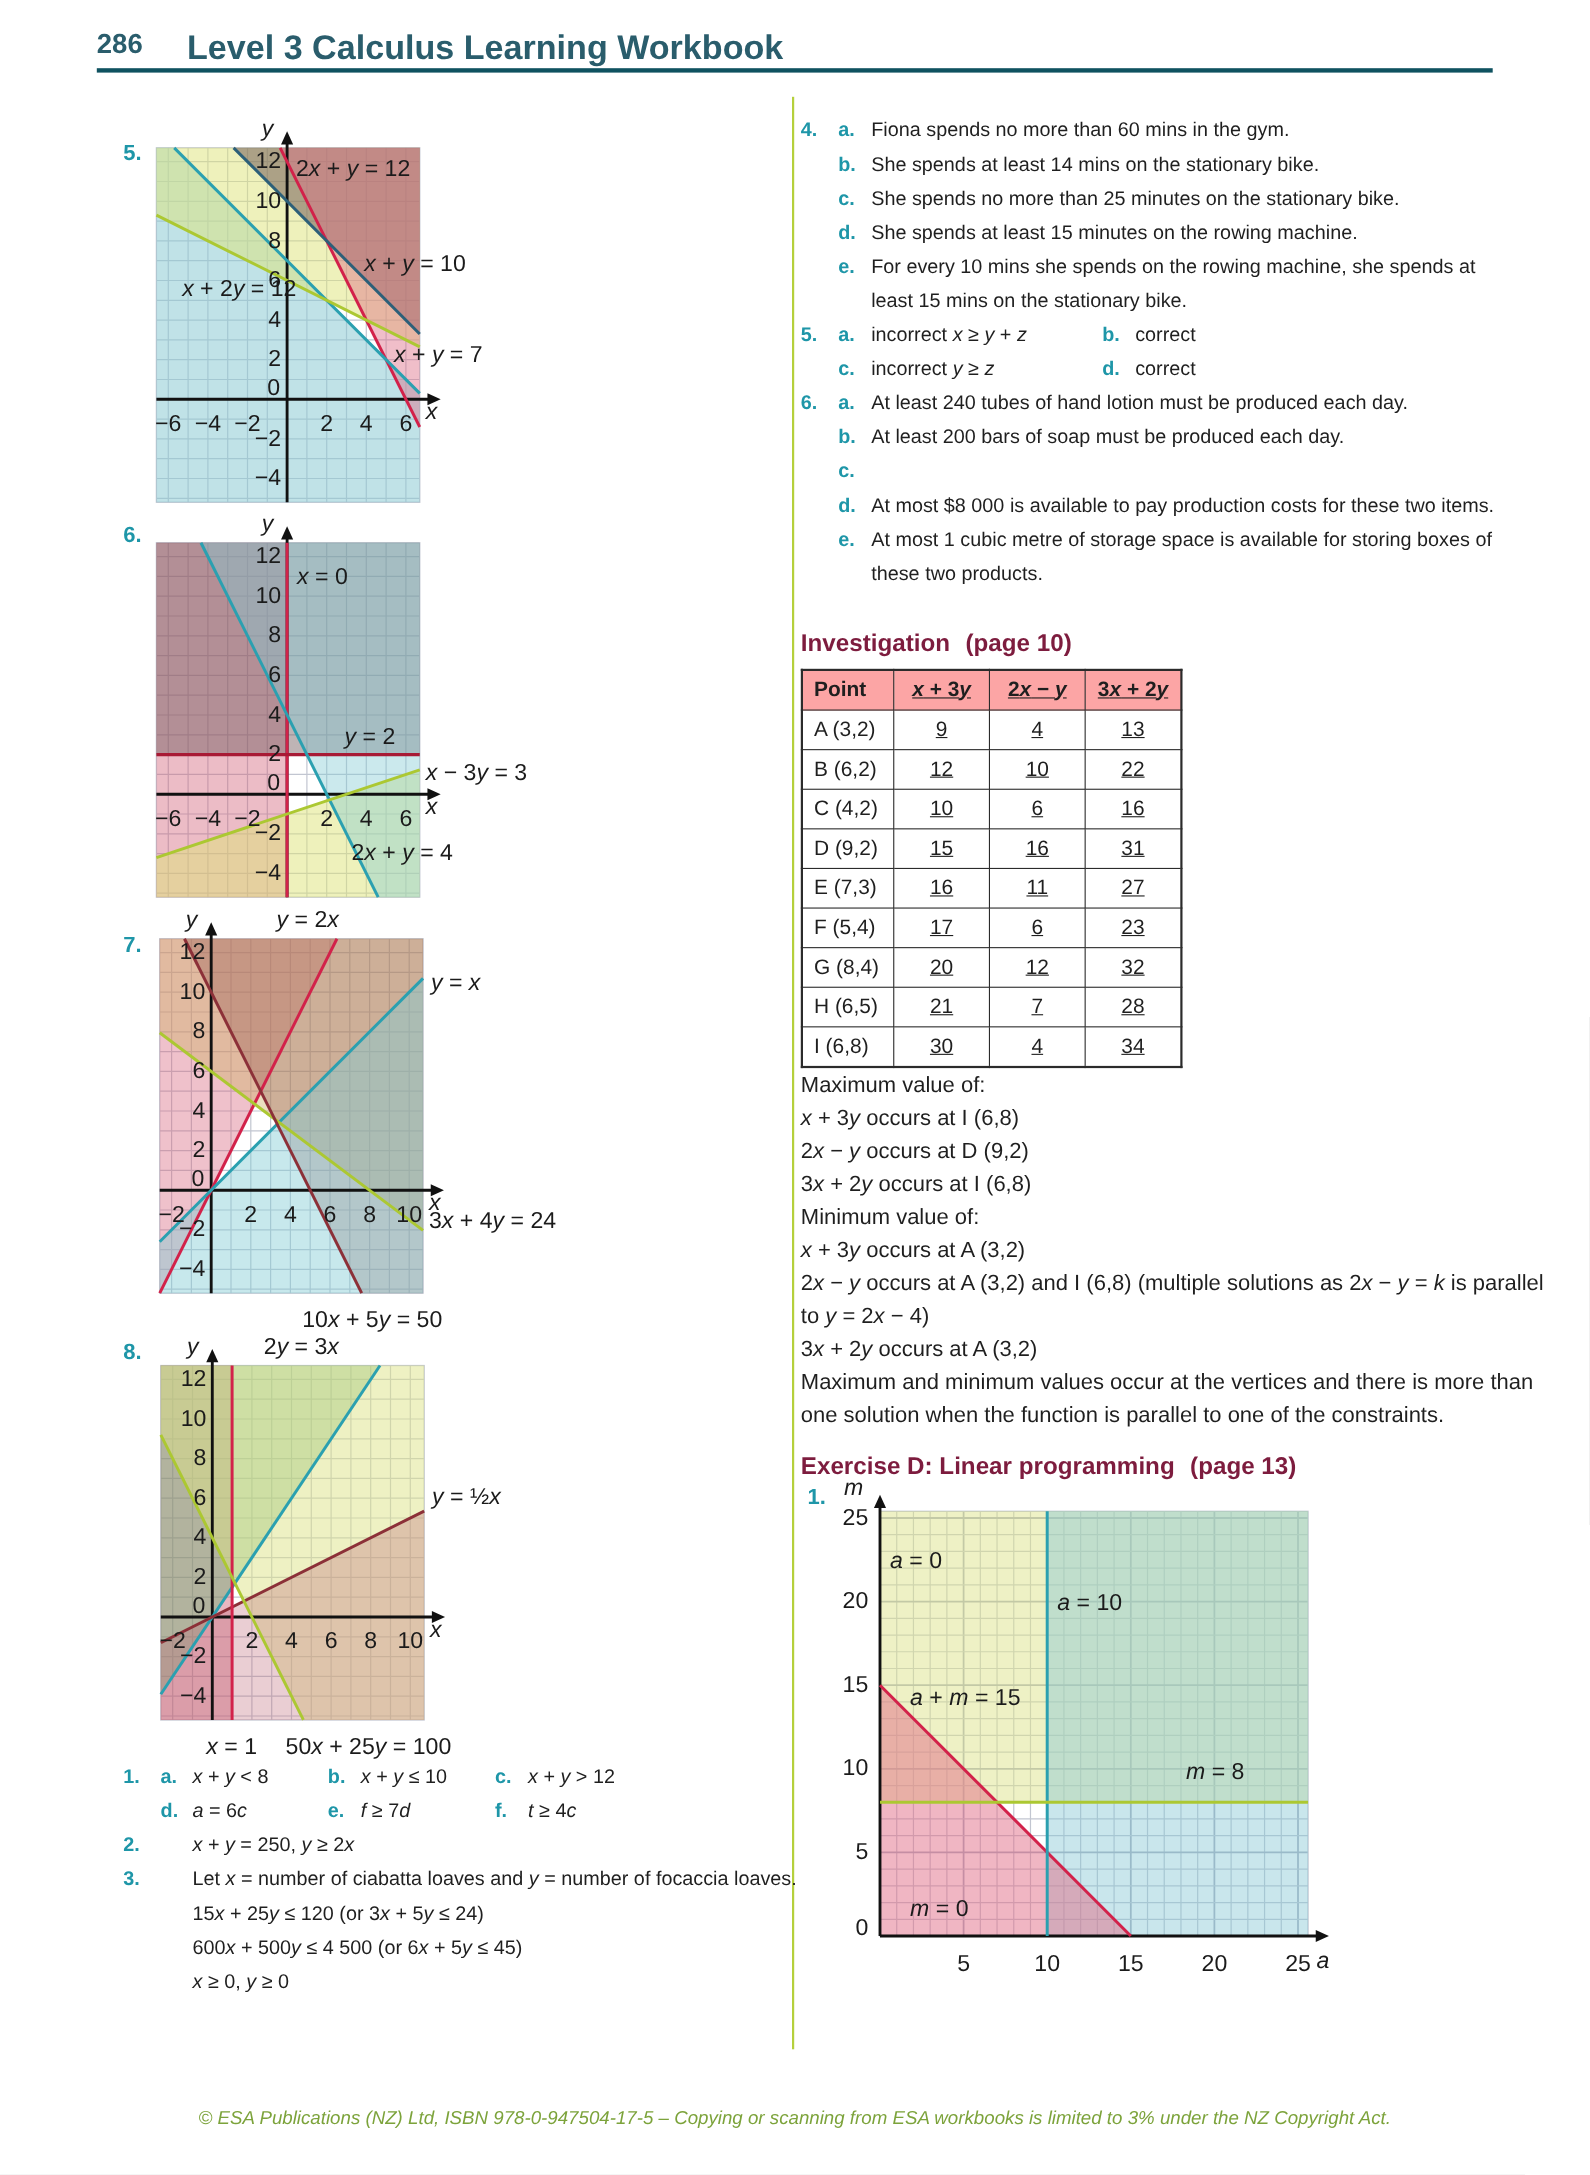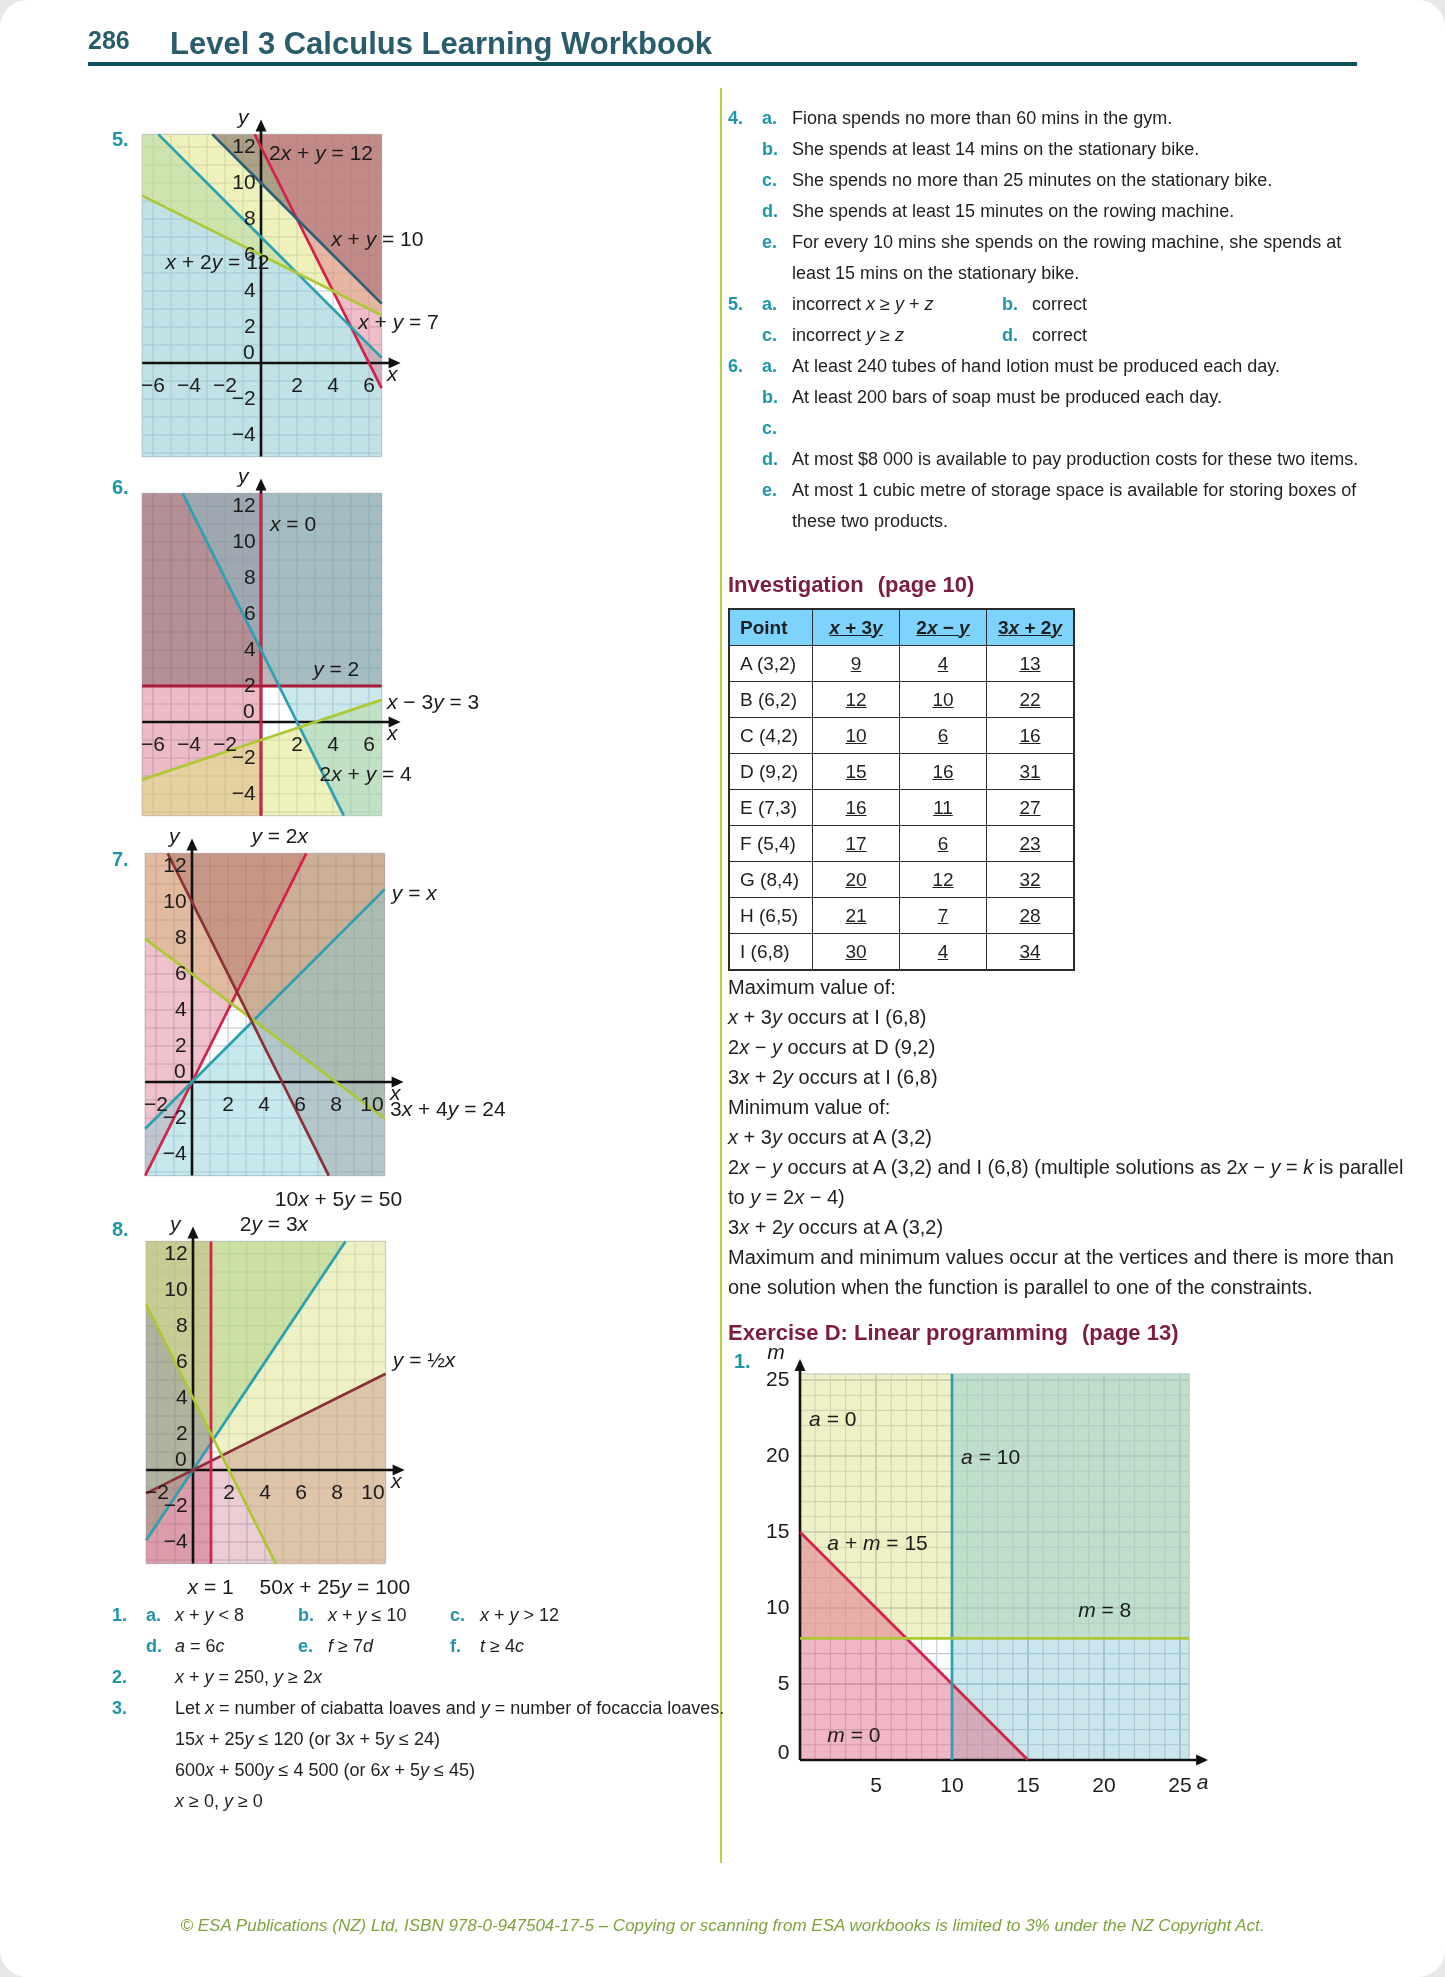--- a/index.html
+++ b/index.html
@@ -1,17 +1,17 @@
 <!DOCTYPE html>
 <html><head>
 <meta charset="utf-8">
 <style>
   html,body{margin:0;padding:0;background:#e8e8e8;}
   .page{position:relative;width:1445px;height:1977px;background:#ffffff;overflow:hidden;
-        font-family:"Liberation Sans",sans-serif;color:#1f1f1f;border-radius:27px;}
+        font-family:"Liberation Sans",sans-serif;color:#1f1f1f;}
   .abs{position:absolute;}
   
   .pgnum{left:88px;top:26px;font-size:25px;font-weight:bold;color:#2a5d6c;}
   .ptitle{left:170px;top:26px;font-size:31px;font-weight:bold;color:#2a5d6c;}
   .hrule{left:88px;top:62px;width:1269px;height:4px;background:#0f5260;}
   
   .divider{left:720px;top:88px;width:2px;height:1775px;background:#b5d03c;}
   
   .gnum{font-size:20px;font-weight:bold;color:#1e96a8;}
   
@@ -19,21 +19,21 @@
   .irow{display:grid;grid-template-columns:34px 30px 1fr;line-height:31px;font-size:18px;}
   .irow5{display:grid;grid-template-columns:34px 30px 210px 30px 1fr;line-height:31px;font-size:18px;}
   .inum,.ilet{color:#1e96a8;font-weight:bold;}
   
   .shead{font-size:22px;font-weight:bold;color:#7d1c3e;white-space:nowrap;}
   .shead .pref{font-size:22px;margin-left:14px;}
   
   table.inv{border-collapse:collapse;font-size:19px;}
   table.inv th,table.inv td{border:1.6px solid #2b2b2b;height:35px;padding:0;}
   table.inv{border:2.5px solid #2b2b2b;}
-  table.inv th{background:#7dd3fc;font-weight:bold;}
+  table.inv th{background:#fca5a5;font-weight:bold;}
   table.inv th.pt,table.inv td.pt{width:72px;text-align:left;padding-left:10px;}
   table.inv th.v,table.inv td.v{width:86px;text-align:center;text-decoration:underline;}
   
   .aline{line-height:30px;font-size:20px;white-space:nowrap;}
   
   .ecrow{display:grid;grid-template-columns:34px 29px 123px 30px 122px 30px 1fr;
          line-height:31px;font-size:18px;white-space:nowrap;}
   
   .footer{left:0;top:1916px;width:1445px;text-align:center;font-size:17px;font-style:italic;color:#7ca33b;}
   i{font-style:italic;}

